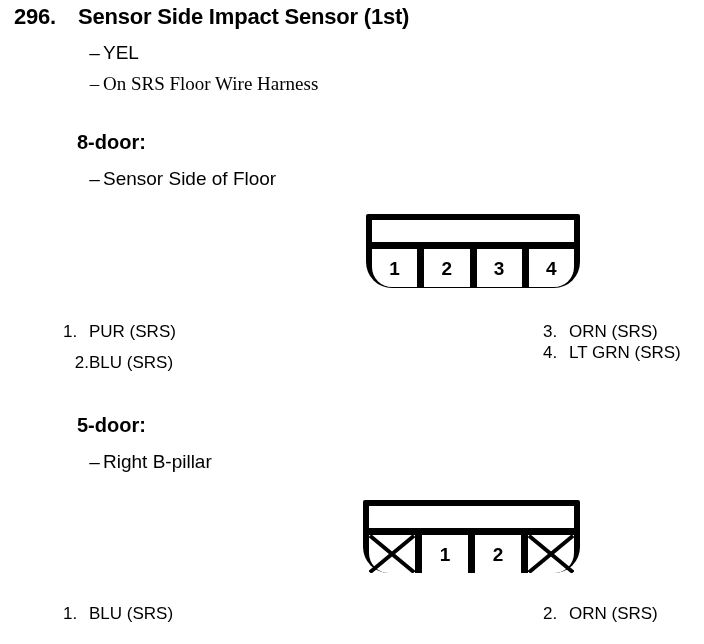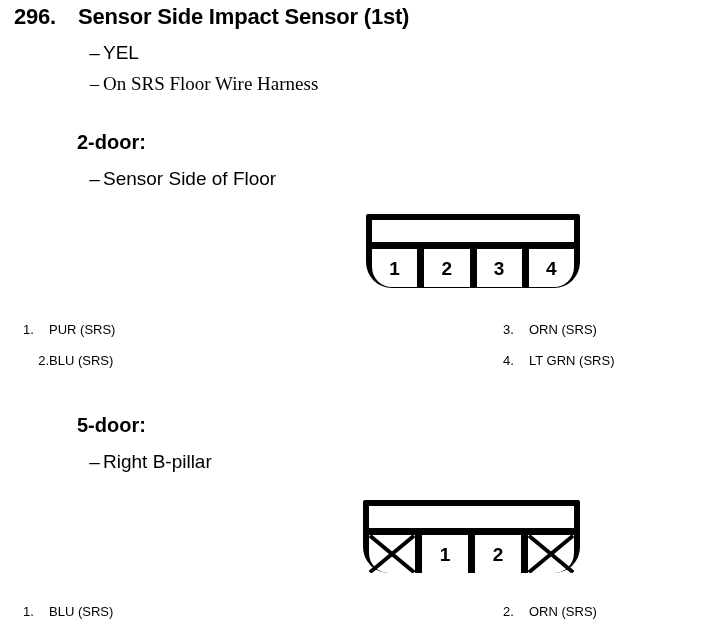--- a/index.html
+++ b/index.html
@@ -47,22 +47,23 @@
   
   .sub-heading {
     left: 77px;
     font-size: 20px;
     font-weight: bold;
     white-space: nowrap;
   }
 
   
   .pin-entry {
-    font-size: 13px;
+    font-size: 17px;
     white-space: nowrap;
+    margin-left: 40px;
   }
   .pin-entry .pnum {
     display: inline-block;
     width: 26px;
   }
   .col-left  { left: 23px; }
   .col-right { left: 503px; }
 
   
   .connector {
@@ -110,21 +111,21 @@
   <span class="num">296.</span><span>Sensor Side Impact Sensor (1st)</span>
 </div>
 
 <div class="abs dash-line" style="top:42px;">
   <span class="dash">–</span><span>YEL</span>
 </div>
 <div class="abs dash-line" style="top:73px;font-family:Liberation Serif, serif;">
   <span class="dash">–</span><span>On SRS Floor Wire Harness</span>
 </div>
 
-<div class="abs sub-heading" style="top:131px;">2-door:</div>
+<div class="abs sub-heading" style="top:131px;">8-door:</div>
 
 <div class="abs dash-line" style="top:168px;">
   <span class="dash">–</span><span>Sensor Side of Floor</span>
 </div>
 
 <div class="abs connector" style="left:366px; top:214px; width:214px; height:74px;">
   <div class="conn-topbar"></div>
   <div class="conn-cells">
     <div class="conn-cell c-first">
       <span>1</span>
@@ -143,21 +144,21 @@
 
 <div class="abs pin-entry col-left" style="top:322px;">
   <span class="pnum">1.</span><span>PUR (SRS)</span>
 </div>
 <div class="abs pin-entry col-left" style="top:353px;text-align:right;">
   <span class="pnum">2.</span><span>BLU (SRS)</span>
 </div>
 <div class="abs pin-entry col-right" style="top:322px;">
   <span class="pnum">3.</span><span>ORN (SRS)</span>
 </div>
-<div class="abs pin-entry col-right" style="top:353px;">
+<div class="abs pin-entry col-right" style="top:343px;">
   <span class="pnum">4.</span><span>LT GRN (SRS)</span>
 </div>
 
 <div class="abs sub-heading" style="top:414px;">5-door:</div>
 
 <div class="abs dash-line" style="top:451px;">
   <span class="dash">–</span><span>Right B-pillar</span>
 </div>
 
 <div class="abs connector" style="left:363px; top:500px; width:217px; height:73px;">

